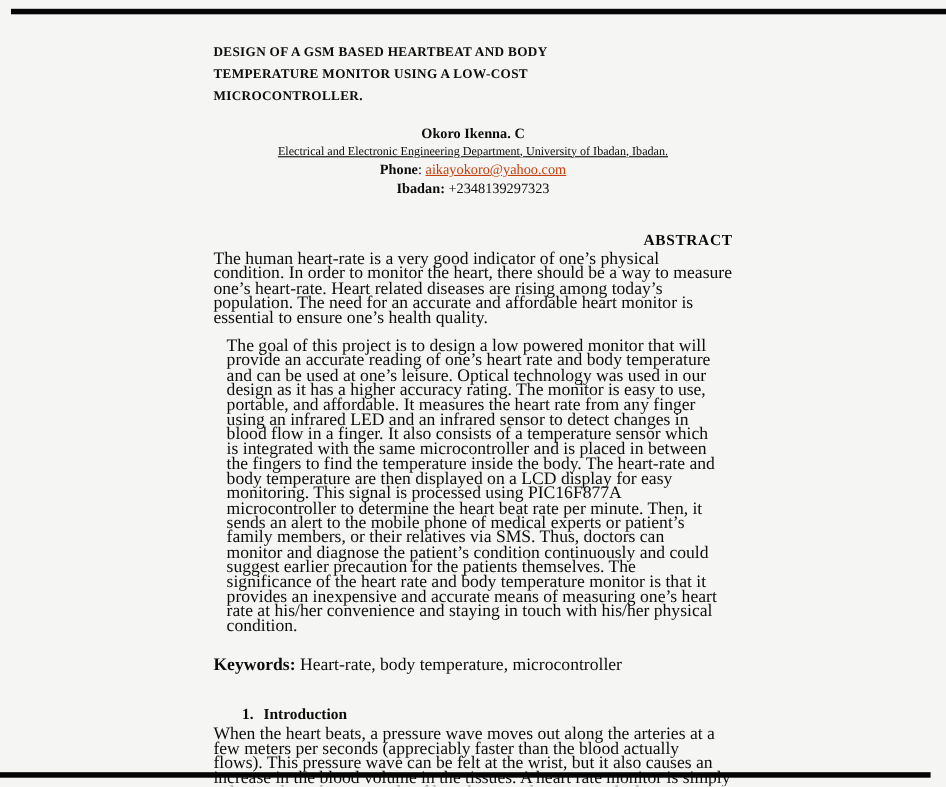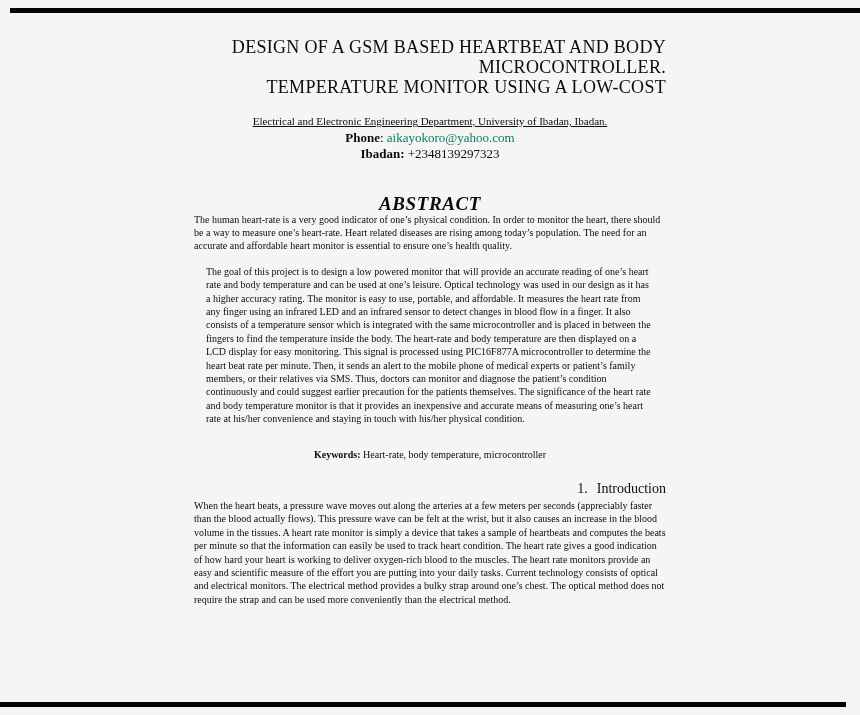--- a/index.html
+++ b/index.html
@@ -23,84 +23,84 @@
   }
   .edge-bar.top { top: 8px; left: 10px; width: 850px; }
   .edge-bar.bottom { top: 702px; left: 0; width: 846px; }
 
   .content {
     width: 472px;
     margin: 0 auto;
     padding-top: 37px;
   }
   .doc-title {
-    text-align: right;
-    font-weight: normal;
-    font-size: 18px;
+    text-align: left;
+    font-weight: bold;
+    font-size: 12px;
     line-height: 20px;
     letter-spacing: 0.3px;
   }
   .author-block {
     margin-top: 16px;
     text-align: center;
     font-size: 13px;
     line-height: 16.5px;
   }
   .author-name { font-weight: bold; }
   .affiliation { font-size: 11px; text-decoration: underline; }
   .contact-line .lbl { font-weight: bold; }
   .email-link {
-    color: #0f766e;
+    color: #c2410c;
+    text-decoration: underline;
   }
   .abstract-heading {
     margin-top: 34px;
-    text-align: center;
+    text-align: right;
     font-weight: bold;
-    font-size: 19px;
+    font-size: 14px;
     line-height: 14px;
     letter-spacing: 0.6px;
-    font-style: italic;
   }
   .body-text {
-    font-size: 10px;
+    font-size: 16px;
     line-height: 13.4px;
     text-align: left;
   }
   .abstract-p1 { margin: 2px 0 0 0; }
   .abstract-p2 { margin: 12px; }
-  .keywords-line { margin-top: 22px; text-align: center; }
+  .keywords-line { margin-top: 22px; }
   .keywords-line .lbl { font-weight: bold; }
   .intro-heading {
-    margin-top: 19px;
+    margin-top: 30px;
     padding-left: 26px;
-    font-weight: normal;
+    font-weight: bold;
     font-size: 14px;
     line-height: 17px;
-    text-align: right;
   }
   .intro-heading .num { display: inline-block; margin-right: 9px; }
   .intro-p { margin: 2px 0 11px 0; }
   a { cursor: pointer; }
 </style>
 </head>
 <body>
 
 <div class="page">
   <div class="edge-bar top"></div>
   <div class="edge-bar bottom"></div>
 
   <div class="content">
 
     <div class="doc-title">
       <div>DESIGN OF A GSM BASED HEARTBEAT AND BODY</div>
+      <div>TEMPERATURE MONITOR USING A LOW-COST</div>
       <div>MICROCONTROLLER.</div>
-      <div>TEMPERATURE MONITOR USING A LOW-COST</div>
     </div>
 
     <div class="author-block">
+      <div class="author-name">Okoro Ikenna. C</div>
       <div class="affiliation">Electrical and Electronic Engineering Department, University of Ibadan, Ibadan.</div>
       <div class="contact-line"><span class="lbl">Phone</span><span>: </span><a class="email-link">aikayokoro@yahoo.com</a></div>
       <div class="contact-line"><span class="lbl">Ibadan:</span> <span>+2348139297323</span></div>
     </div>
 
     <div class="abstract-heading">ABSTRACT</div>
     <p class="body-text abstract-p1">The human heart-rate is a very good indicator of one’s physical condition. In order to monitor the heart, there should be a way to measure one’s heart-rate. Heart related diseases are rising among today’s population. The need for an accurate and affordable heart monitor is essential to ensure one’s health quality.</p>
     <p class="body-text abstract-p2">The goal of this project is to design a low powered monitor that will provide an accurate reading of one’s heart rate and body temperature and can be used at one’s leisure. Optical technology was used in our design as it has a higher accuracy rating. The monitor is easy to use, portable, and affordable. It measures the heart rate from any finger using an infrared LED and an infrared sensor to detect changes in blood flow in a finger. It also consists of a temperature sensor which is integrated with the same microcontroller and is placed in between the fingers to find the temperature inside the body. The heart-rate and body temperature are then displayed on a LCD display for easy monitoring. This signal is processed using PIC16F877A microcontroller to determine the heart beat rate per minute. Then, it sends an alert to the mobile phone of medical experts or patient’s family members, or their relatives via SMS. Thus, doctors can monitor and diagnose the patient’s condition continuously and could suggest earlier precaution for the patients themselves. The significance of the heart rate and body temperature monitor is that it provides an inexpensive and accurate means of measuring one’s heart rate at his/her convenience and staying in touch with his/her physical condition.</p>
 
     <div class="body-text keywords-line"><span class="lbl">Keywords:</span><span> Heart-rate, body temperature, microcontroller</span></div>

